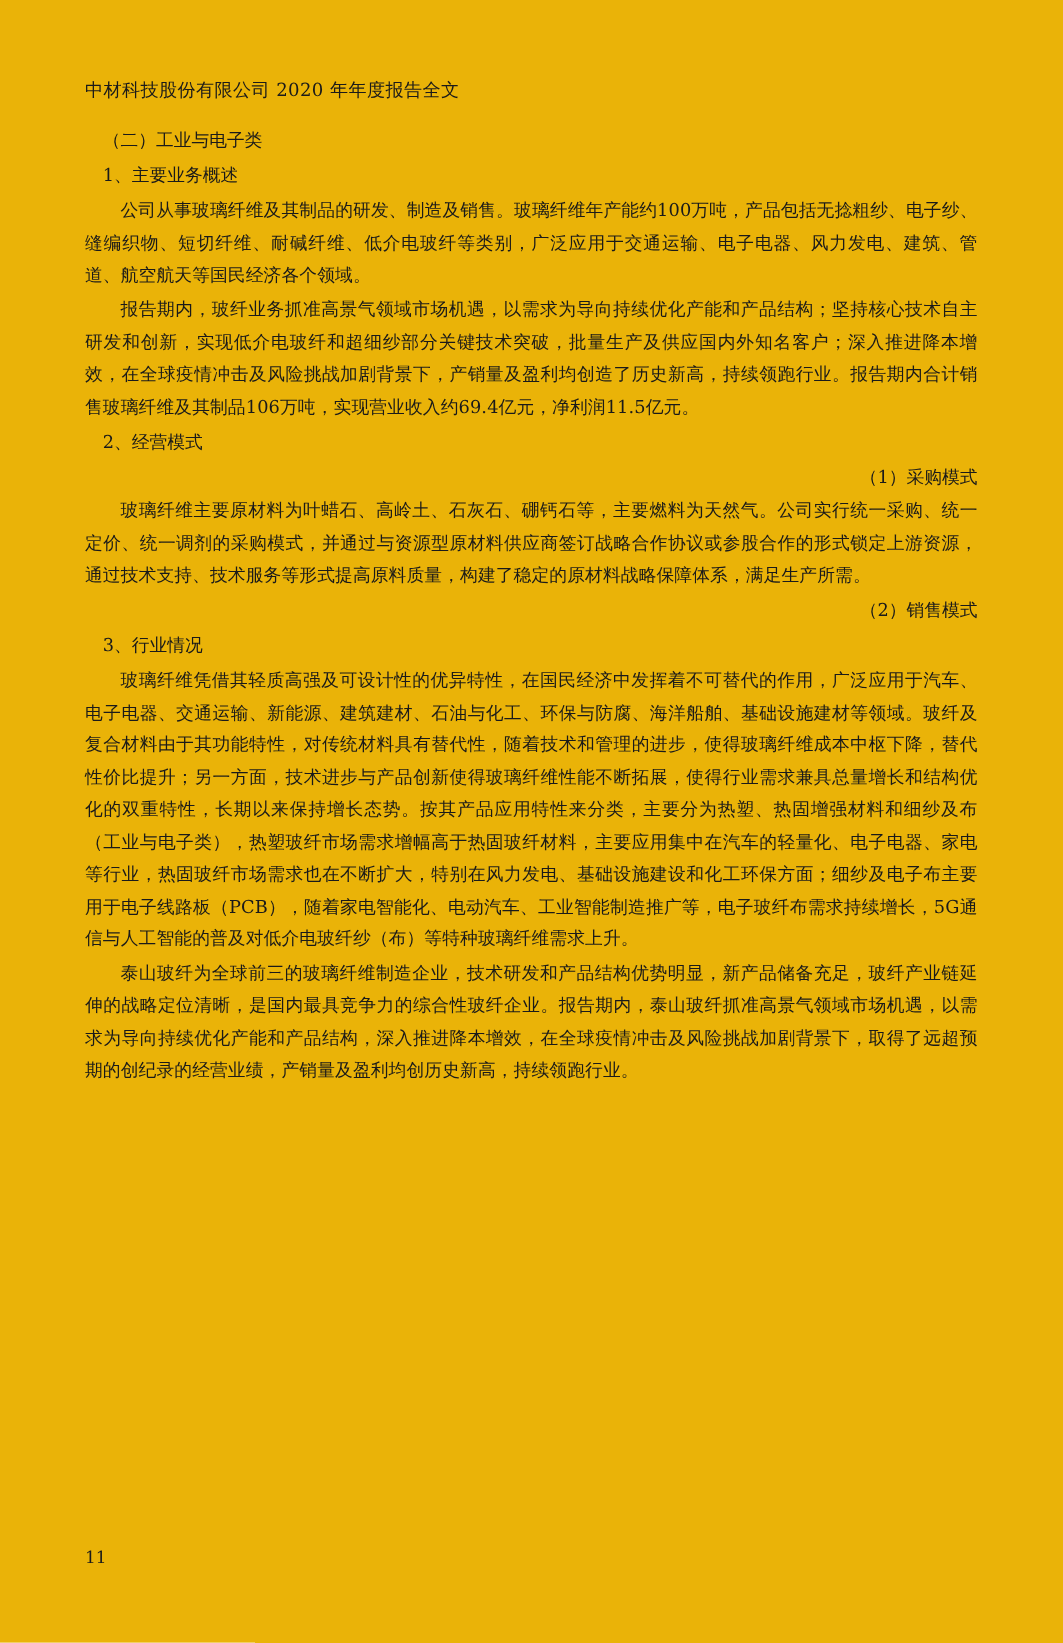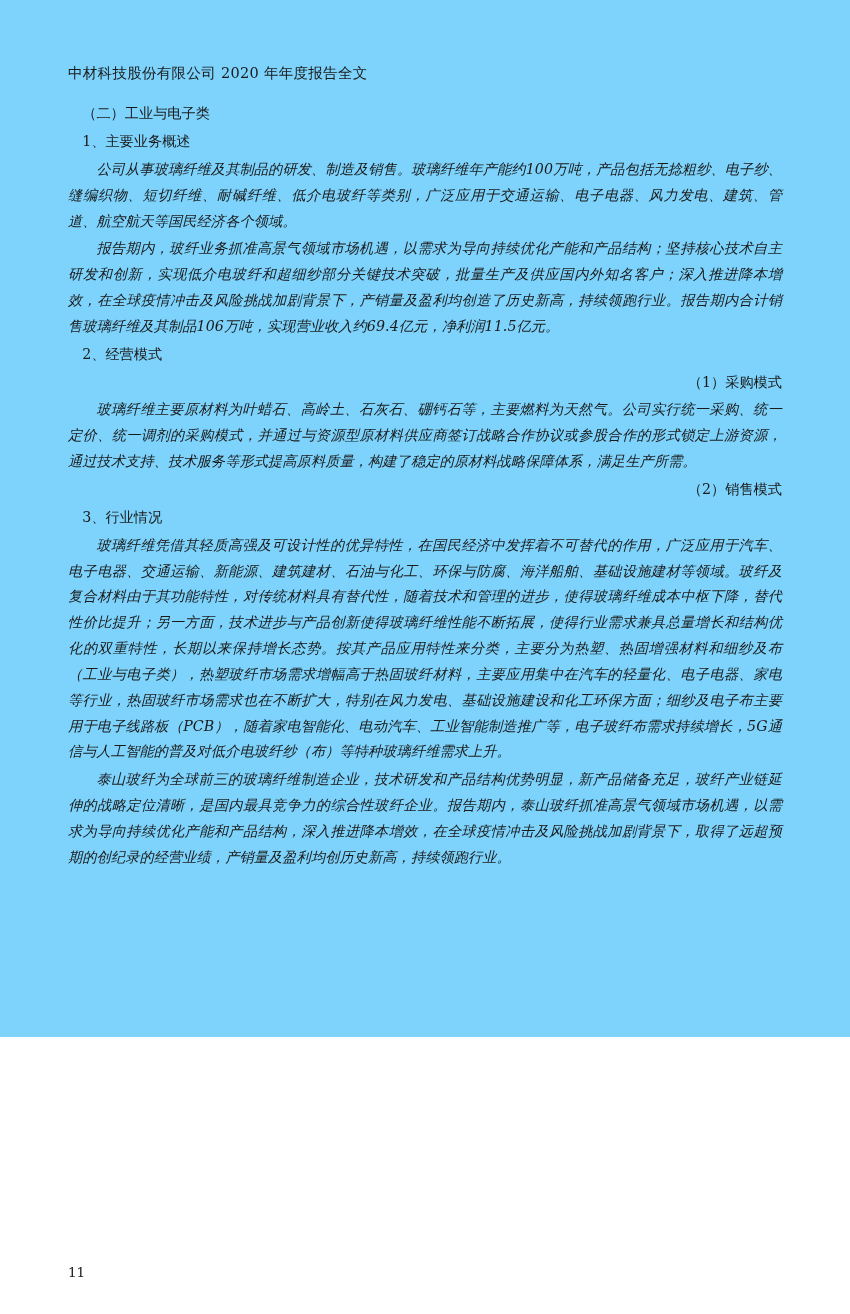--- a/index.html
+++ b/index.html
@@ -12,43 +12,42 @@
     height: 1314px;
     font-family: "DejaVu Serif", "Liberation Serif", serif;
     color: #1a1a1a;
     position: relative;
     overflow: hidden;
   }
   .page {
     position: absolute;
     left: 0; top: 0;
     width: 850px;
-    height: 1037px;
-    background: #7dd3fc;
+    height: 1314px;
+    background: #eab308;
   }
   .content {
     position: absolute;
     left: 68px;
     top: 62px;
     width: 714px;
   }
   .doc-header {
     font-size: 14.5px;
     line-height: 1.6;
     margin-bottom: 16px;
     letter-spacing: 0.3px;
   }
   p.para {
     font-size: 14.2px;
     line-height: 1.82;
     margin: 0 0 2px 0;
     text-align: justify;
     text-justify: inter-ideograph;
     letter-spacing: 0.1px;
-    font-style: italic;
   }
   p.indent2 {
     text-indent: 2em;
   }
   p.heading {
     text-indent: 1em;
     font-size: 14.2px;
     line-height: 1.82;
     margin: 0 0 2px 0;
   }
@@ -59,21 +58,20 @@
     margin: 0 0 2px 0;
     text-align: right;
   }
   .footer {
     position: absolute;
     left: 68px;
     top: 1238px;
     font-size: 13.5px;
     color: #1a1a1a;
     font-family: "DejaVu Serif", "Liberation Serif", serif;
-    margin-top: 26px;
   }
 </style>
 </head>
 <body>
 
 <div class="page">
 
   <div class="content">
 
     <div class="doc-header">中材科技股份有限公司 2020 年年度报告全文</div>

